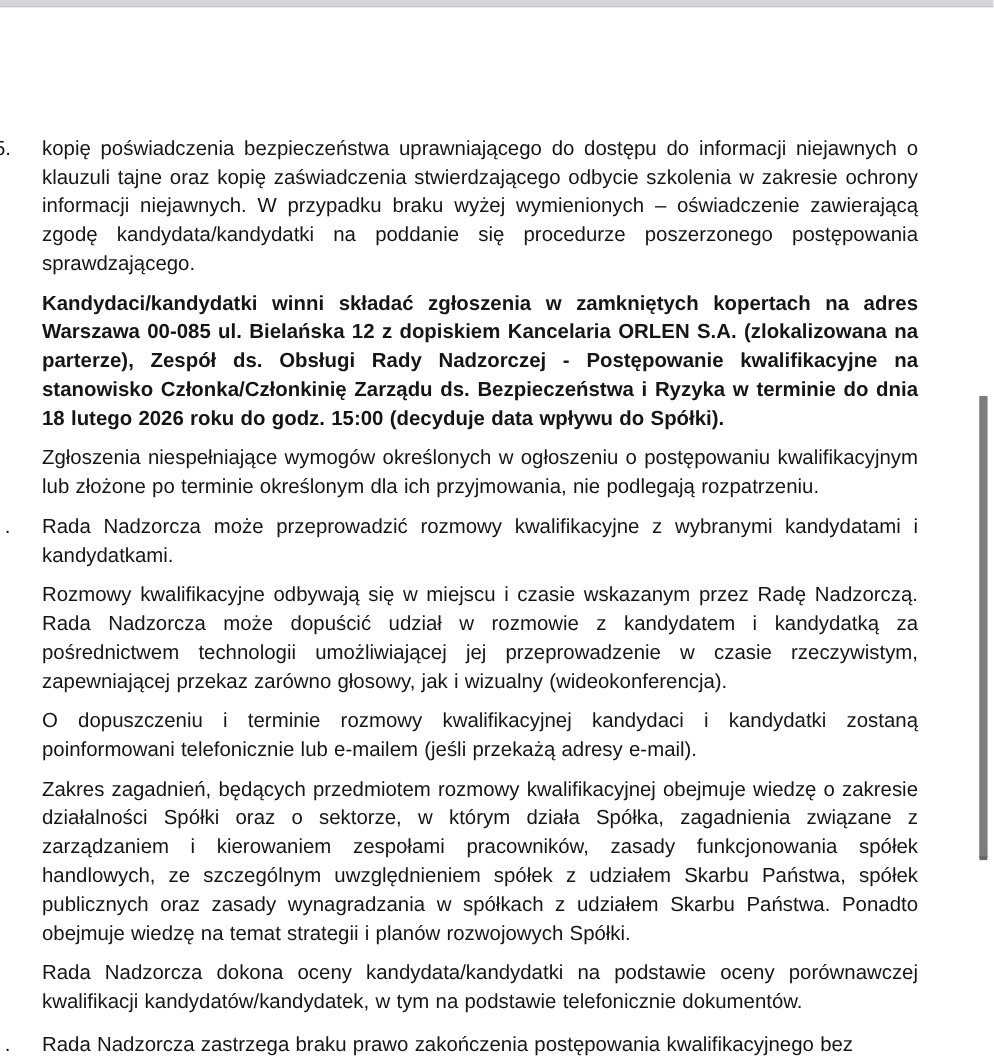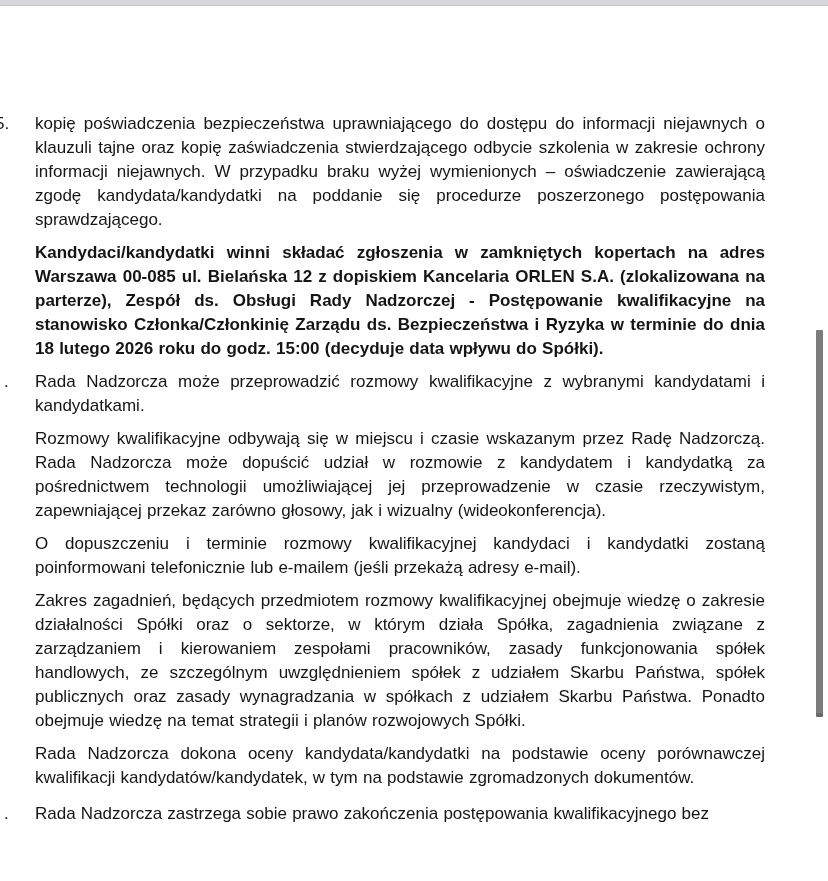--- a/index.html
+++ b/index.html
@@ -57,22 +57,23 @@
 </style>
 </head>
 <body>
 
 <div class="top-bar"></div>
 
 <main class="page">
   <div id="paragraph-list">
       <div class="para"><span class="marker marker-num">5.</span><span>kopię poświadczenia bezpieczeństwa uprawniającego do dostępu do informacji niejawnych o klauzuli tajne oraz kopię zaświadczenia stwierdzającego odbycie szkolenia w zakresie ochrony informacji niejawnych. W przypadku braku wyżej wymienionych – oświadczenie zawierającą zgodę kandydata/kandydatki na poddanie się procedurze poszerzonego postępowania sprawdzającego.</span></div>
       <div class="para bold"><span>Kandydaci/kandydatki winni składać zgłoszenia w zamkniętych kopertach na adres Warszawa 00-085 ul. Bielańska 12 z dopiskiem Kancelaria ORLEN S.A. (zlokalizowana na parterze), Zespół ds. Obsługi Rady Nadzorczej - Postępowanie kwalifikacyjne na stanowisko Członka/Członkinię Zarządu ds. Bezpieczeństwa i Ryzyka w terminie do dnia 18 lutego 2026 roku do godz. 15:00 (decyduje data wpływu do Spółki).</span></div>
+      <div class="para"><span>Zgłoszenia niespełniające wymogów określonych w ogłoszeniu o postępowaniu kwalifikacyjnym lub złożone po terminie określonym dla ich przyjmowania, nie podlegają rozpatrzeniu.</span></div>
       <div class="para gap-sm"><span class="marker marker-dot">.</span><span>Rada Nadzorcza może przeprowadzić rozmowy kwalifikacyjne z wybranymi kandydatami i kandydatkami.</span></div>
       <div class="para"><span>Rozmowy kwalifikacyjne odbywają się w miejscu i czasie wskazanym przez Radę Nadzorczą. Rada Nadzorcza może dopuścić udział w rozmowie z kandydatem i kandydatką za pośrednictwem technologii umożliwiającej jej przeprowadzenie w czasie rzeczywistym, zapewniającej przekaz zarówno głosowy, jak i wizualny (wideokonferencja).</span></div>
       <div class="para"><span>O dopuszczeniu i terminie rozmowy kwalifikacyjnej kandydaci i kandydatki zostaną poinformowani telefonicznie lub e-mailem (jeśli przekażą adresy e-mail).</span></div>
       <div class="para"><span>Zakres zagadnień, będących przedmiotem rozmowy kwalifikacyjnej obejmuje wiedzę o zakresie działalności Spółki oraz o sektorze, w którym działa Spółka, zagadnienia związane z zarządzaniem i kierowaniem zespołami pracowników, zasady funkcjonowania spółek handlowych, ze szczególnym uwzględnieniem spółek z udziałem Skarbu Państwa, spółek publicznych oraz zasady wynagradzania w spółkach z udziałem Skarbu Państwa. Ponadto obejmuje wiedzę na temat strategii i planów rozwojowych Spółki.</span></div>
-      <div class="para"><span>Rada Nadzorcza dokona oceny kandydata/kandydatki na podstawie oceny porównawczej kwalifikacji kandydatów/kandydatek, w tym na podstawie zgromadzonych dokumentów.</span></div>
-      <div class="para gap-lg"><span class="marker marker-dot">.</span><span>Rada Nadzorcza zastrzega sobie prawo zakończenia postępowania kwalifikacyjnego bez</span></div>
+      <div class="para"><span>Rada Nadzorcza dokona oceny kandydata/kandydatki na podstawie oceny porównawczej kwalifikacji kandydatów/kandydatek, w tym na podstawie telefonicznie dokumentów.</span></div>
+      <div class="para gap-lg"><span class="marker marker-dot">.</span><span>Rada Nadzorcza zastrzega braku prawo zakończenia postępowania kwalifikacyjnego bez</span></div>
     </div>
 </main>
 
 <div class="scrollbar-thumb"></div>
 
 </body></html>

